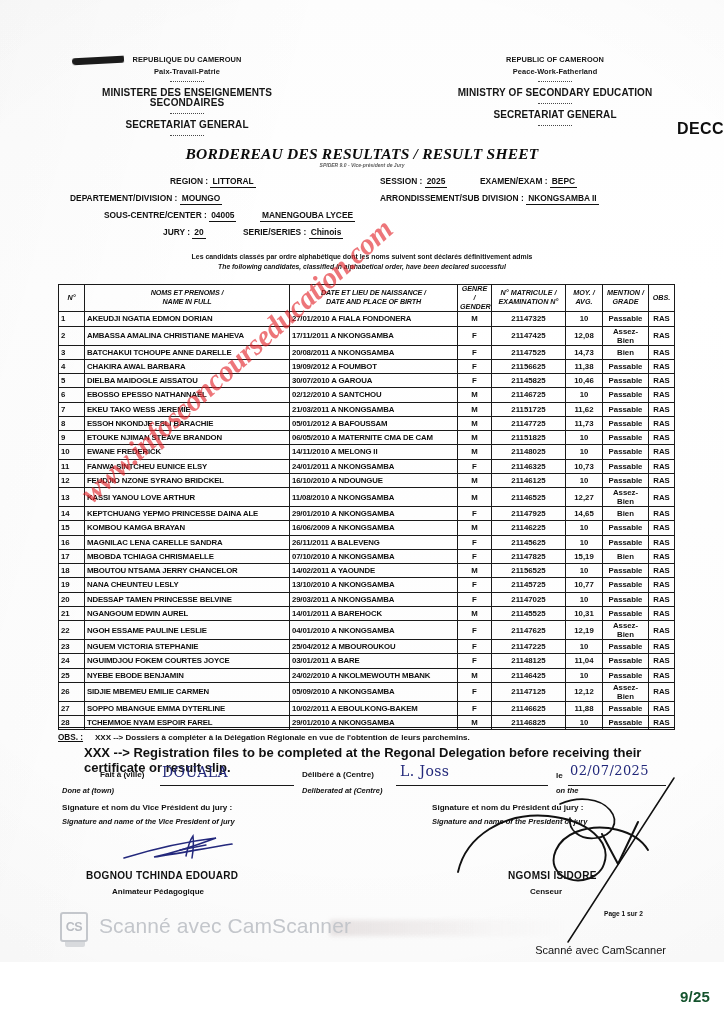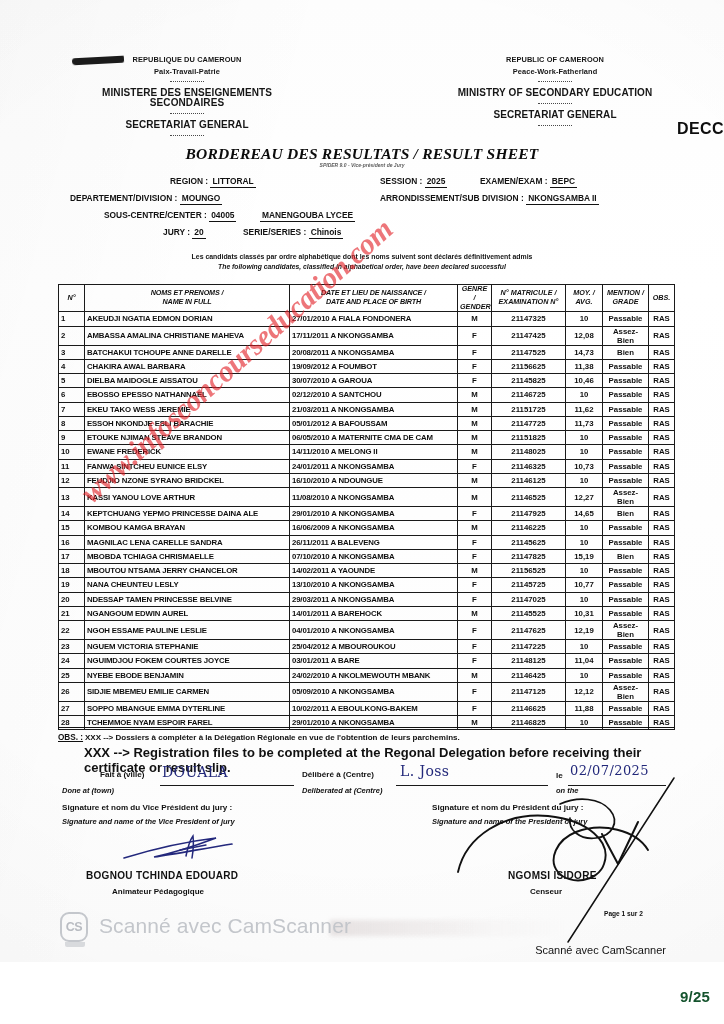--- a/index.html
+++ b/index.html
@@ -152,21 +152,21 @@
     position: absolute; left: 58px; top: 727px;
     width: 616px; height: 0;
     border-top: 1.6px solid #111;
   }
   #obs {
     position: absolute; left: 58px; top: 733px; width: 630px;
     color: #101010;
   }
   #obs .o-head {
     font-size: 8.2px; font-weight: bold;
-    text-decoration: underline; margin-right: 2px;
+    text-decoration: underline; margin-right: 12px;
   }
   #obs .o1 { font-size: 8px; font-weight: bold; display: block; margin-bottom: 3px; }
   #obs .o2 { font-size: 13px; font-weight: bold; display: block; padding-left: 26px; }
 
   
   #sig-block { position: absolute; left: 0; top: 770px; width: 724px; color: #101010; }
   .sg { position: absolute; white-space: nowrap; }
   .sg-lbl  { font-size: 8.1px; font-weight: bold; }
   .sg-lbl2 { font-size: 7.5px; font-weight: bold; font-style: italic; }
   .hand {
@@ -211,21 +211,21 @@
 
   
   #cs-band {
     position: absolute; left: 0; top: 906px; width: 724px; height: 52px;
     overflow: hidden;
   }
   #cs-logo {
     position: absolute; left: 60px; top: 6px;
     width: 28px; height: 30px;
     border: 2.2px solid #c4c7cc;
-    border-radius: 9px;
+    border-radius: 3px;
     color: #b9bcc2;
     font-size: 12.5px; font-weight: bold;
     display: flex; align-items: center; justify-content: center;
     letter-spacing: -0.5px;
   }
   #cs-logo::after {
     content: "";
     position: absolute; left: 3px; bottom: -7px;
     width: 20px; height: 5px;
     background: #d8dadd;

